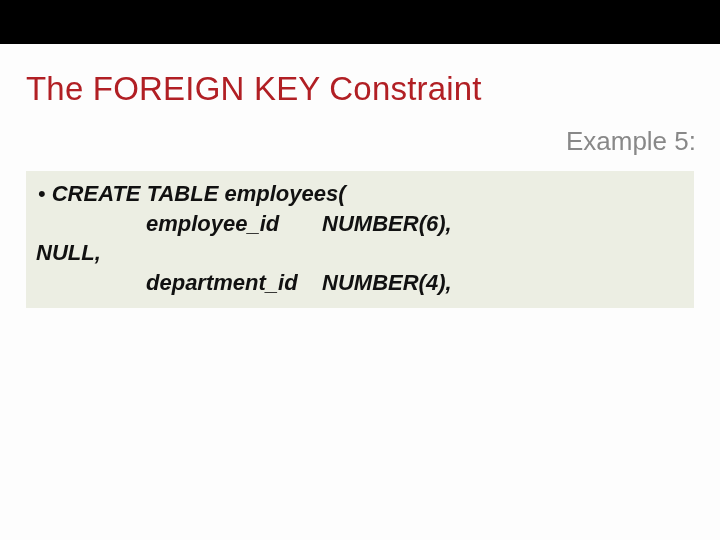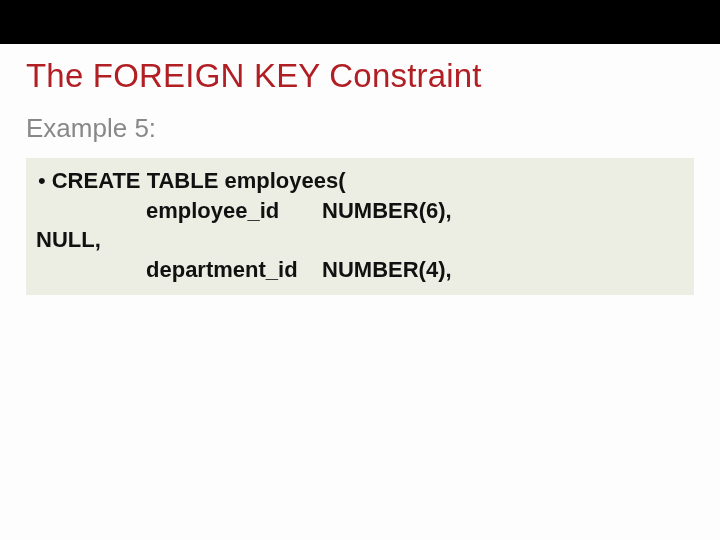--- a/index.html
+++ b/index.html
@@ -7,49 +7,51 @@
   body {
     font-family: Arial, Helvetica, sans-serif;
     background: #fdfdfd;
   }
   .topbar {
     width: 720px;
     height: 44px;
     background: #000000;
   }
   .slide {
-    padding: 7px 24px 0 26px;
+    padding: 20px 24px 0 26px;
     border-radius: 7px;
   }
   .title {
     font-size: 33px;
     font-weight: 400;
     color: #b11f24;
     letter-spacing: 0.2px;
     margin-bottom: 18px;
     margin-top: 6px;
   }
   .subtitle {
     font-size: 26px;
     font-weight: 400;
     color: #888888;
     margin-bottom: 14px;
+    text-align: right;
   }
   .codebox {
     background: #eceee3;
     padding: 8px 10px 10px 10px;
     width: 668px;
   }
   .code-line {
     font-size: 22px;
     font-weight: 700;
     color: #111;
     line-height: 1.35;
     white-space: pre;
     font-family: Arial, Helvetica, sans-serif;
+    font-style: italic;
   }
   .wrap {
     white-space: normal;
   }
   .bullet-row {
     display: flex;
     align-items: flex-start;
   }
   .bullet {
     font-size: 22px;

